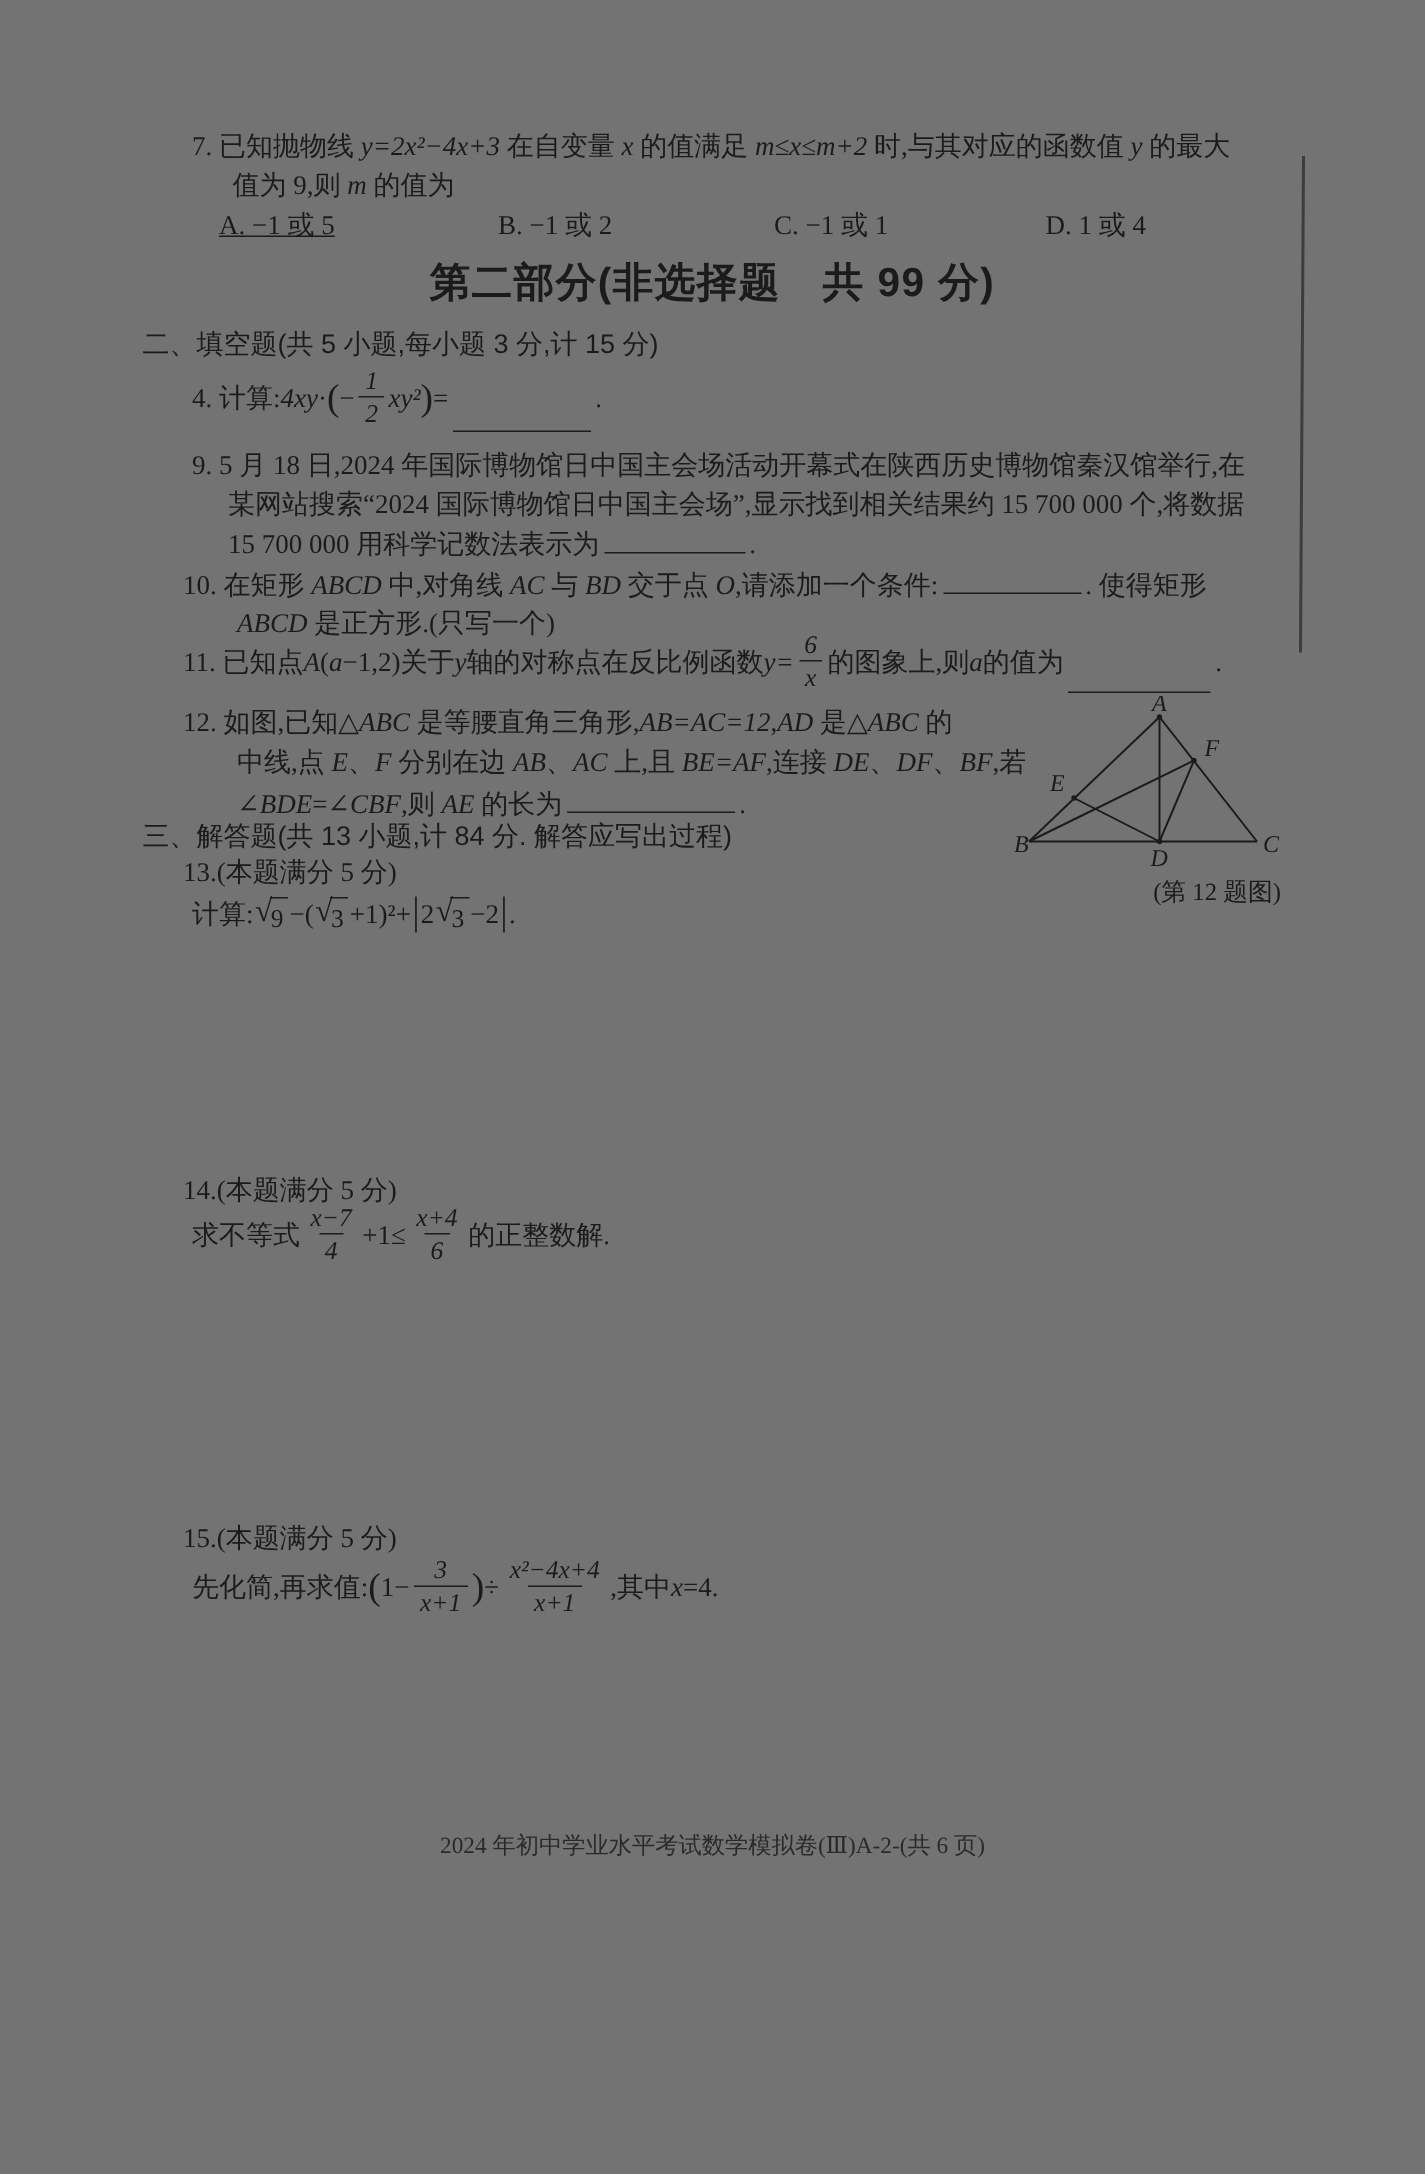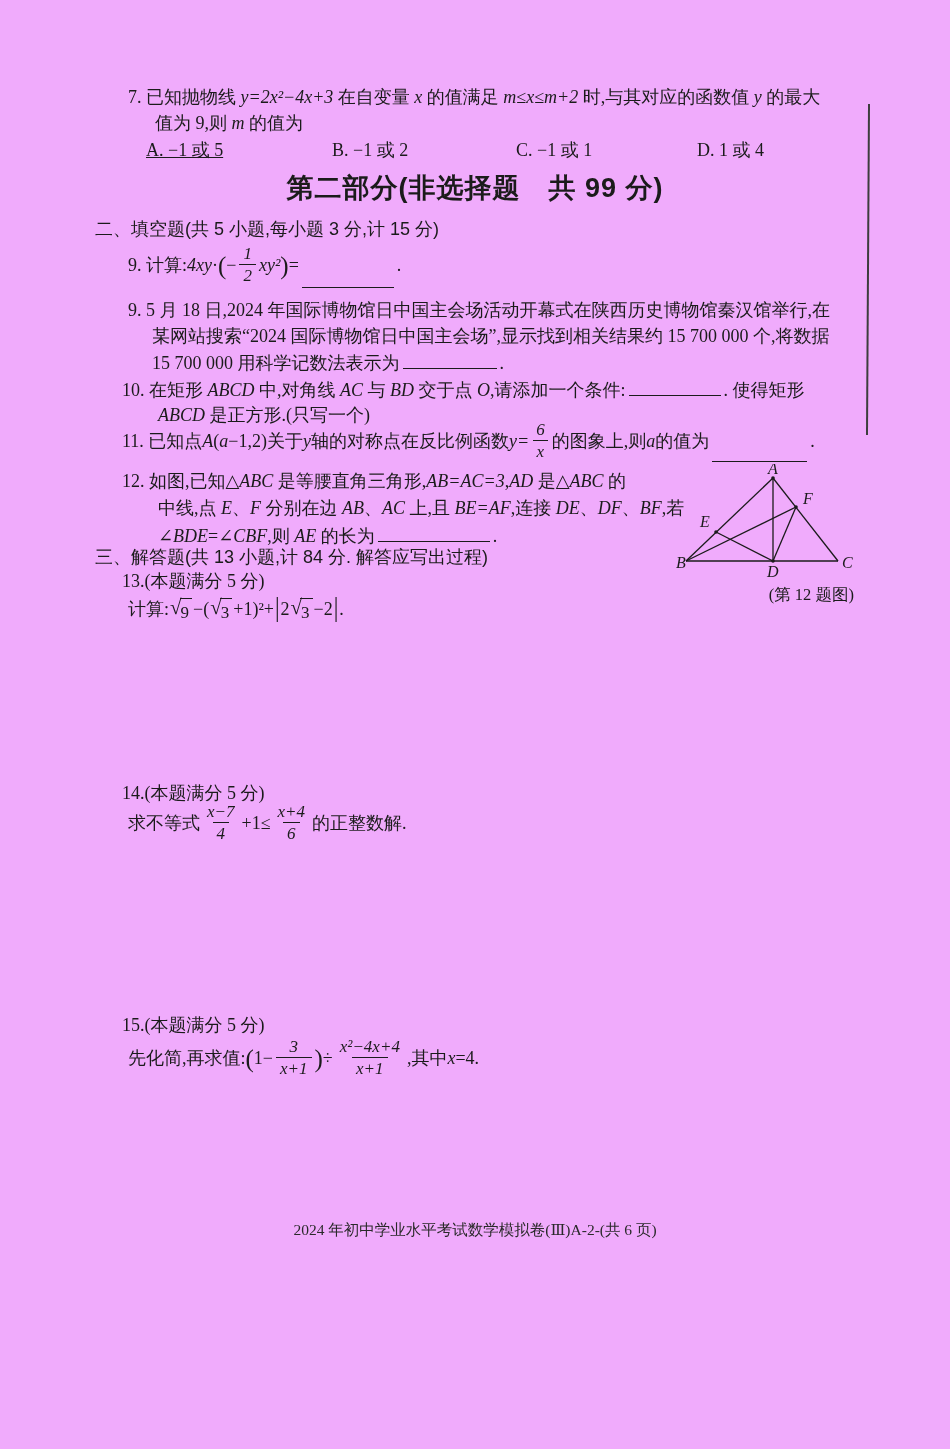--- a/index.html
+++ b/index.html
@@ -3,21 +3,21 @@
 <meta charset="utf-8">
 <style>
   html,body{margin:0;padding:0;}
   body{
     width:950px;height:1449px;
     background:#f7f7f7;
     font-family:"Liberation Serif","DejaVu Serif",serif;
   }
   .page{
     position:relative;width:950px;height:1449px;
-    background:#f0abfc;color:#1b1b1b;overflow:hidden;
+    background:#737373;color:#1b1b1b;overflow:hidden;
   }
   .line{
     position:absolute;white-space:nowrap;
     font-size:18px;line-height:26px;color:#1b1b1b;
   }
   .flexline{display:flex;align-items:center;}
   .bold{font-weight:400;font-family:"Liberation Sans","DejaVu Sans",sans-serif;font-size:18px;}
   .title{
     position:absolute;left:0;width:950px;text-align:center;
     font-size:27px;font-weight:700;letter-spacing:1px;
@@ -64,21 +64,21 @@
   <div class="line" style="left:155px;top:110px;"><span class="cn">值为 9,则 </span><span class="mi">m</span><span class="cn"> 的值为</span></div>
   <div class="line" style="left:146px;top:137px;">
     <span class="opt" style="width:186px;text-decoration:underline;">A. −1 或 5</span><span class="opt" style="width:184px;">B. −1 或 2</span><span class="opt" style="width:181px;">C. −1 或 1</span><span class="opt">D. 1 或 4</span>
   </div>
 
   <div class="title" style="top:170px;">第二部分(非选择题　共 99 分)</div>
 
   <div class="line bold" style="left:95px;top:216px;">二、填空题(共 5 小题,每小题 3 分,计 15 分)</div>
 
   <div class="line flexline" style="left:128px;top:242px;height:46px;">
-      <span class="cn">9. 计算:</span>
+      <span class="cn">4. 计算:</span>
       <span class="mi">4xy</span>
       <span class="cn"> · </span>
       <span class="big">(</span>
       <span class="cn">−</span>
       <span class="frac">
         <span class="num">1</span>
         <span class="den">2</span>
       </span>
       <span class="mi">xy²</span>
       <span class="big">)</span>
@@ -108,21 +108,21 @@
         <span class="num">6</span>
         <span class="den">x</span>
       </span>
       <span class="cn">的图象上,则 </span>
       <span class="mi">a</span>
       <span class="cn"> 的值为</span>
       <span class="blank" style="width: 95px;"></span>
       <span class="cn">.</span>
     </div>
 
-  <div class="line" style="left:122px;top:468px;"><span class="cn">12. 如图,已知△</span><span class="mi">ABC</span><span class="cn"> 是等腰直角三角形,</span><span class="mi">AB=AC=3</span><span class="cn">,</span><span class="mi">AD</span><span class="cn"> 是△</span><span class="mi">ABC</span><span class="cn"> 的</span></div>
+  <div class="line" style="left:122px;top:468px;"><span class="cn">12. 如图,已知△</span><span class="mi">ABC</span><span class="cn"> 是等腰直角三角形,</span><span class="mi">AB=AC=12</span><span class="cn">,</span><span class="mi">AD</span><span class="cn"> 是△</span><span class="mi">ABC</span><span class="cn"> 的</span></div>
   <div class="line" style="left:158px;top:495px;"><span class="cn">中线,点 </span><span class="mi">E</span><span class="cn">、</span><span class="mi">F</span><span class="cn"> 分别在边 </span><span class="mi">AB</span><span class="cn">、</span><span class="mi">AC</span><span class="cn"> 上,且 </span><span class="mi">BE=AF</span><span class="cn">,连接 </span><span class="mi">DE</span><span class="cn">、</span><span class="mi">DF</span><span class="cn">、</span><span class="mi">BF</span><span class="cn">,若</span></div>
   <div class="line" style="left:158px;top:522px;"><span class="cn">∠</span><span class="mi">BDE</span><span class="cn">=∠</span><span class="mi">CBF</span><span class="cn">,则 </span><span class="mi">AE</span><span class="cn"> 的长为</span><span class="blank" style="width: 112px;"></span><span class="cn">.</span></div>
 
   <div class="figure" style="left:676px;top:464px;width:178px;height:115px;">
     <svg width="178" height="115" viewBox="0 0 178 115">
       <g stroke="#1b1b1b" stroke-width="1.3" fill="none">
         <line x1="10" y1="97" x2="97" y2="14"></line>
         <line x1="97" y1="14" x2="162" y2="97"></line>
         <line x1="10" y1="97" x2="162" y2="97"></line>
         <line x1="97" y1="14" x2="97" y2="97"></line>

